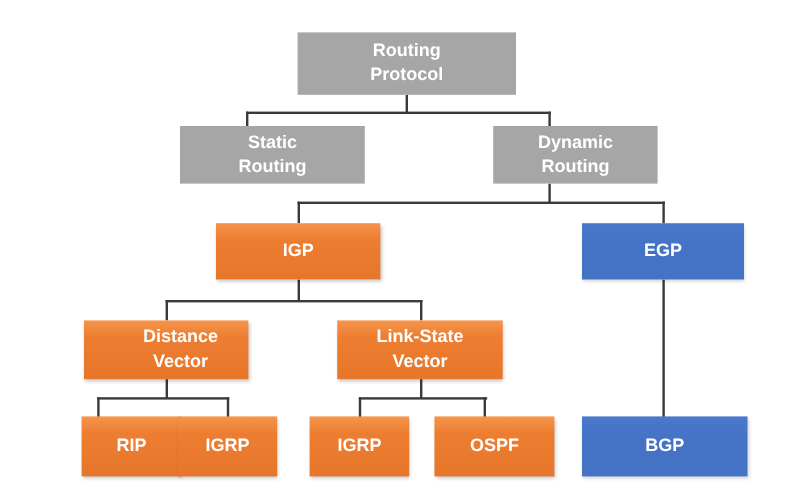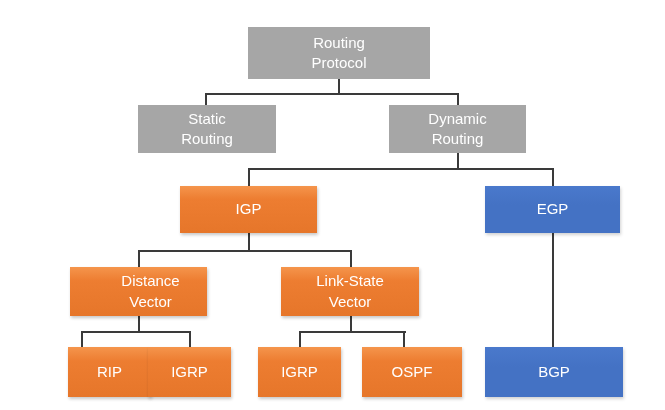--- a/index.html
+++ b/index.html
@@ -17,20 +17,21 @@
   body{
     background:#fff;
     font-family:"Liberation Sans", sans-serif;
   }
   .canvas{
     position:relative;
     width:665px;
     height:410px;
     background:var(--c-background);
     overflow:hidden;
+    font-weight:bold;
   }
   .node{
     position:absolute;
     display:flex;
     align-items:center;
     justify-content:center;
     text-align:center;
     color:var(--c-text);
     font-size:15px;
     line-height:1.35;
@@ -47,22 +48,22 @@
   .cat-blue{
     background:linear-gradient(to bottom, var(--c-blue-light) 0%, var(--c-blue) 40%);
     box-shadow:1px 2px 3px rgba(0,0,0,0.18);
   }
   .line{
     position:absolute;
     background:var(--c-line);
   }
   
   .n-rp   {left:248px; top:27px;  width:182px; height:52px;}
-  .n-sr   {left:138px; top:105px; width:138px; height:48px;}
-  .n-dr   {left:389px; top:105px; width:137px; height:48px;}
+  .n-sr   {left:150px; top:105px; width:154px; height:48px;}
+  .n-dr   {left:411px; top:105px; width:137px; height:48px;}
   .n-igp  {left:180px; top:186px; width:137px; height:47px;}
   .n-egp  {left:485px; top:186px; width:135px; height:47px;text-align:right;}
   .n-dv   {left:70px;  top:267px; width:137px; height:49px;padding-left:24px;}
   .n-lsv  {left:281px; top:267px; width:138px; height:49px;}
   .n-rip  {left:40px;  top:347px; width:83px;  height:50px;margin-left:28px;}
   .n-igrp {left:148px; top:347px; width:83px;  height:50px;}
   .n-eigrp{left:258px; top:347px; width:83px;  height:50px;}
   .n-ospf {left:362px; top:347px; width:100px;  height:50px;}
   .n-bgp  {left:485px; top:347px; width:138px; height:50px;}
   

